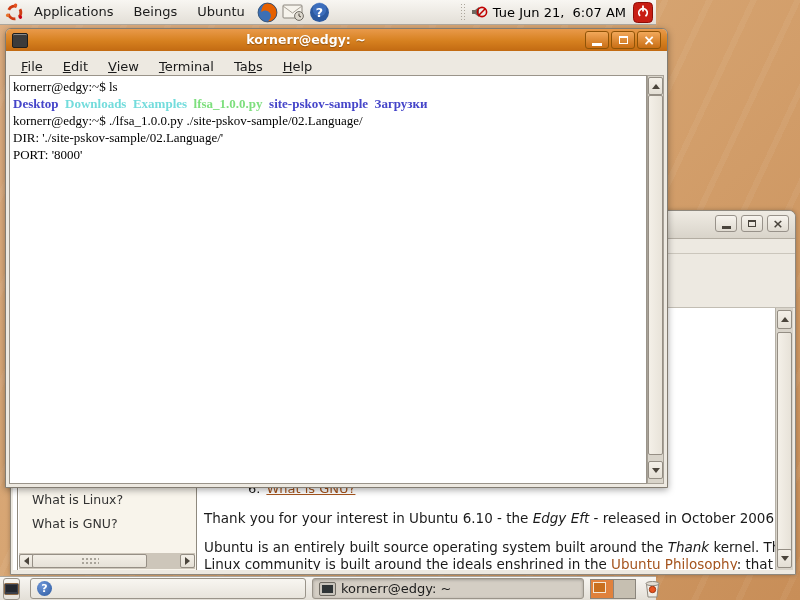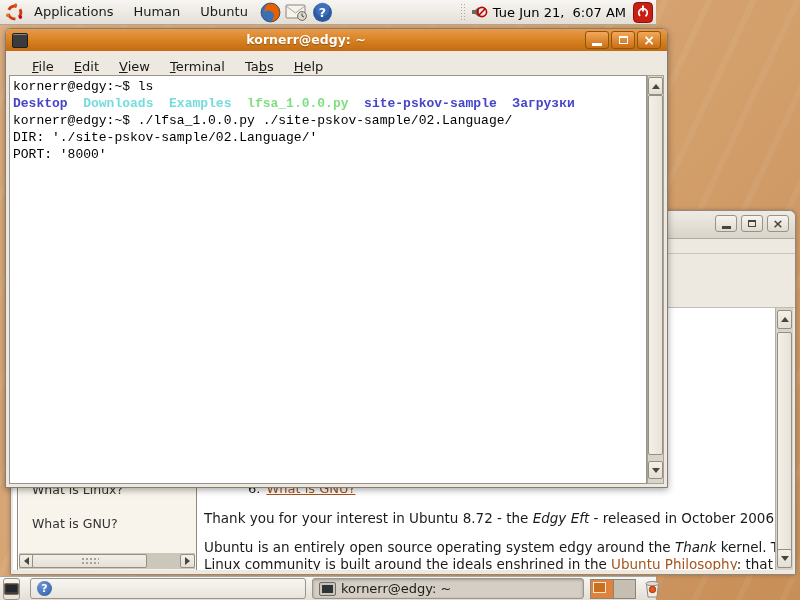--- a/index.html
+++ b/index.html
@@ -84,21 +84,21 @@
   .arr{width:0;height:0;}
   .arr-up{border-left:4px solid transparent;border-right:4px solid transparent;border-bottom:5px solid #4B453C;}
   .arr-dn{border-left:4px solid transparent;border-right:4px solid transparent;border-top:5px solid #4B453C;}
   .arr-lf{border-top:4px solid transparent;border-bottom:4px solid transparent;border-right:5px solid #4B453C;}
   .arr-rt{border-top:4px solid transparent;border-bottom:4px solid transparent;border-left:5px solid #4B453C;}
 
   
   .toc-frame{position:absolute;left:4px;top:2px;width:180px;height:261px;background:#F8F4EB;
     border:1px solid #8F897E;box-sizing:border-box;box-shadow:inset 1px 1px 0 #fff;}
   .toc-item{position:absolute;left:14px;font-size:12.5px;color:#333;white-space:nowrap;}
-  .toc-item:nth-of-type(1){top:171px;text-align:right;}
+  .toc-item:nth-of-type(1){top:181px;text-align:right;}
   .toc-item:nth-of-type(2){top:205px;}
   .h-scroll{position:absolute;left:1px;right:1px;bottom:1px;height:16px;background:#CDC6BA;}
   .h-btn{position:absolute;top:1px;bottom:1px;width:13px;border:1px solid #948E84;border-radius:2px;
     background:linear-gradient(#F4F0E8,#E4DFD5);display:flex;align-items:center;justify-content:center;}
   .h-left{left:0;} .h-right{right:0;}
   .h-thumb{position:absolute;left:13px;top:1px;bottom:1px;width:113px;border:1px solid #968F85;border-radius:2px;
     background:linear-gradient(#F3EFE7,#E6E1D7);display:flex;align-items:center;justify-content:center;}
   .grip{width:18px;height:9px;background-image:radial-gradient(circle,#A9A49A 30%,rgba(0,0,0,0) 34%);
     background-size:4px 4px;}
 
@@ -119,26 +119,26 @@
     box-shadow:0 2px 7px rgba(0,0,0,.35);box-sizing:border-box;}
   .t-titlebar{position:relative;height:22px;border-radius:5px 5px 0 0;
     background:linear-gradient(#E99A4B,#D6801F 55%,#C26A12);}
   .t-icon{position:absolute;left:6px;top:4px;width:14px;height:13px;background:#3B3B3B;
     border:1px solid #1E1E1E;border-radius:2px;box-shadow:inset 0 1px 0 #8a8a8a;}
   .t-title{position:absolute;left:24px;right:85px;text-align:center;line-height:22px;
     color:#fff;font-size:12.5px;font-weight:bold;text-shadow:0 1px 1px rgba(80,40,0,.45);white-space:nowrap;}
   .t-btn{top:2px;width:24px;height:18px;border:1px solid #8F5408;border-radius:3px;
     background:linear-gradient(#F2A85A,#C96E14);color:#fff;}
   .t-min{right:58px;} .t-max{right:32px;} .t-close{right:6px;}
-  .t-menubar{display:flex;height:32px;align-items:center;padding-left:16px;}
+  .t-menubar{display:flex;height:32px;align-items:center;padding-left:5px;}
   .t-menu-item{padding:0 10px;font-size:13px;color:#1a1a1a;line-height:24px;}
   .mn{text-decoration:underline;}
   .t-screen{position:absolute;left:3px;top:46px;right:20px;bottom:3px;background:#fff;
     border:1px solid #9A948A;box-sizing:border-box;
-    font-family:Liberation Mono, monospace;font-size:13px;line-height:17px;color:#000;
+    font-family:Liberation Serif, serif;font-size:13px;line-height:17px;color:#000;
     padding:2px 0 0 3px;white-space:pre;overflow:hidden;}
   .t-scroll{position:absolute;right:3px;top:46px;bottom:3px;width:17px;background:#D9D4CA;
     border:1px solid #A8A298;box-sizing:border-box;}
   .t-up{top:1px;height:16px;left:0;right:0;}
   .t-down{bottom:4px;height:16px;left:0;right:0;}
   .t-thumb{position:absolute;left:0;right:0;top:19px;bottom:28px;border:1px solid #968F85;border-radius:2px;
     background:linear-gradient(90deg,#F4F0E8,#E8E3D9);}
 </style>
 </head>
 <body>
@@ -174,22 +174,22 @@
             </div>
           <div class="h-btn h-right">
               <span class="arr arr-rt"></span>
             </div>
         </div>
       </div>
 
       <div class="bw-line bw-listitem">
         <span class="toc-link-num">6.</span><span class="blink u-line">What is GNU?</span>
       </div>
-      <div class="bw-line bw-p1"><span>Thank you for your interest in Ubuntu 8.72 - the </span><span class="it">Edgy Eft</span><span> - released in October 2006.</span></div>
-      <div class="bw-line bw-p2a"><span>Ubuntu is an entirely open source operating system edgy around the </span><span class="it">Thank</span><span> kernel. The</span></div>
+      <div class="bw-line bw-p1"><span>Thank you for your interest in Ubuntu 6.10 - the </span><span class="it">Edgy Eft</span><span> - released in October 2006.</span></div>
+      <div class="bw-line bw-p2a"><span>Ubuntu is an entirely built source operating system built around the </span><span class="it">Thank</span><span> kernel. The</span></div>
       <div class="bw-line bw-p2b"><span>Linux community is built around the ideals enshrined in the </span><span class="blink">Ubuntu Philosophy</span><span>: that</span></div>
 
       <div class="v-scroll">
         <div class="sbtn v-up">
             <span class="arr arr-up"></span>
           </div>
         <div class="v-thumb"></div>
         <div class="sbtn v-down">
             <span class="arr arr-dn"></span>
           </div>
@@ -235,21 +235,21 @@
     <span class="logo">
       <svg width="19" height="19" viewBox="0 0 24 24">
         <circle cx="12" cy="12" r="8" fill="none" stroke="#CE3B12" stroke-width="3.6" stroke-dasharray="11.5 5.2" stroke-dashoffset="3" transform="rotate(-18 12 12)"></circle>
         <circle cx="12" cy="2.6" r="2.2" fill="#E95420" transform="rotate(8 12 12)"></circle>
         <circle cx="12" cy="2.6" r="2.2" fill="#C90016" transform="rotate(128 12 12)"></circle>
         <circle cx="12" cy="2.6" r="2.2" fill="#E6732C" transform="rotate(248 12 12)"></circle>
       </svg>
     </span>
     <div class="panel-menus">
         <div class="panel-menu">Applications</div>
-        <div class="panel-menu">Human</div>
+        <div class="panel-menu">Beings</div>
         <div class="panel-menu">Ubuntu</div>
       </div>
     <div class="launchers">
       <span>
         <svg width="21" height="21" viewBox="0 0 20 20">
           <circle cx="10" cy="10" r="9" fill="#3B6FB5"></circle>
           <path d="M10,1 C15,1 19,5 19,10 C19,15.5 14.5,19 10,19 C13.2,16 14.2,12.8 12,10 C10,7.5 6.2,7.4 4,9.6 C4.6,4.4 6.8,1 10,1 Z" fill="#E66000"></path>
           <circle cx="10" cy="10" r="9" fill="none" stroke="#27496F" stroke-width="0.8"></circle>
         </svg>
       </span>

